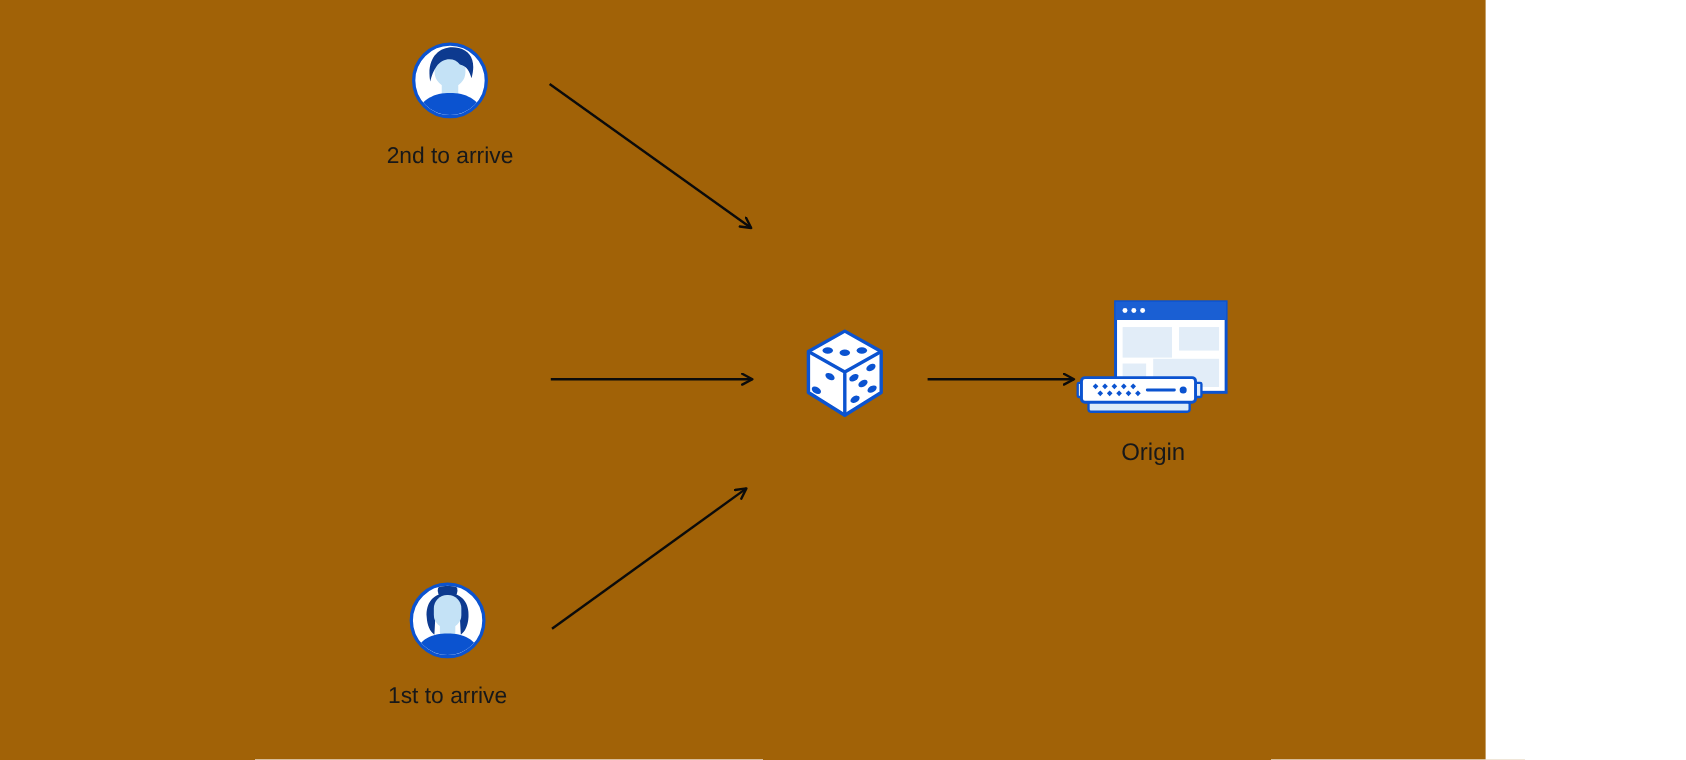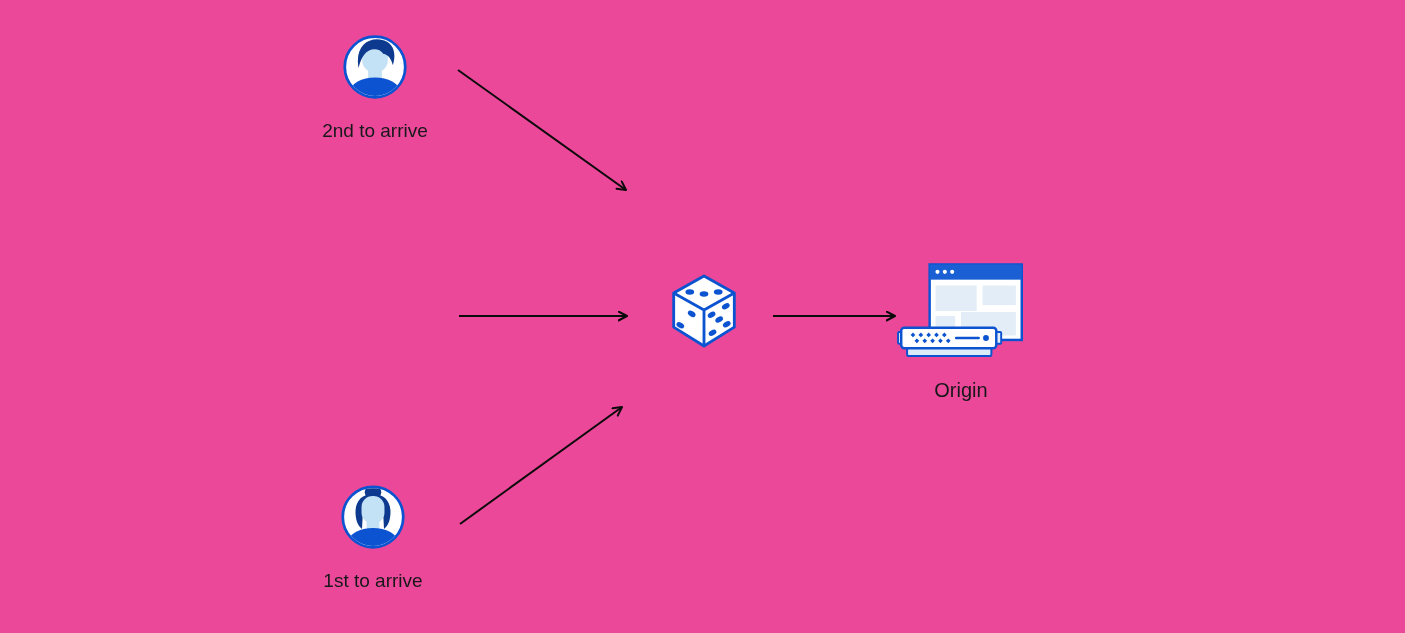--- a/index.html
+++ b/index.html
@@ -1,17 +1,17 @@
 <!DOCTYPE html>
 <html><head>
 <meta charset="utf-8">
 <style>
   html,body{margin:0;padding:0;background:#ffffff;}
   .canvas{
-    position:relative;width:1405px;height:633px;background:#ec4899;
+    position:relative;width:1238px;height:633px;background:#a16207;
     font-family:"Liberation Sans",sans-serif;overflow:hidden;
   }
   .arrows{position:absolute;left:0;top:0;width:1405px;height:633px;pointer-events:none;}
   .node{position:absolute;display:flex;flex-direction:column;align-items:center;width:170px;}
   .node .label{margin-top:20px;font-size:19px;line-height:22px;color:#17181a;white-space:nowrap;}
   .node.origin .label{margin-top:18px;font-size:20px;}
   .icon{display:block;line-height:0;}
 </style>
 </head>
 <body>
@@ -88,21 +88,21 @@
           <ellipse cx="46" cy="44" rx="4.4" ry="2.8" transform="rotate(-30 46 44)"></ellipse>
           <ellipse cx="61" cy="35" rx="4.4" ry="2.8" transform="rotate(-30 61 35)"></ellipse>
           <ellipse cx="54" cy="49" rx="4.4" ry="2.8" transform="rotate(-30 54 49)"></ellipse>
           <ellipse cx="47" cy="63" rx="4.4" ry="2.8" transform="rotate(-30 47 63)"></ellipse>
           <ellipse cx="62" cy="54" rx="4.4" ry="2.8" transform="rotate(-30 62 54)"></ellipse>
         </g>
       </svg>
     </span>
   </div>
 
-  <div class="node origin" style="left:876px;top:263px;">
+  <div class="node origin" style="left:876px;top:250px;">
     <span class="icon">
       <svg width="130" height="98" viewBox="0 0 130 100">
 
         <rect x="33" y="1.5" width="94" height="77" fill="#ffffff" stroke="#0b53d0" stroke-width="2.5"></rect>
         <rect x="33" y="1.5" width="94" height="15.5" fill="#1a5fd3"></rect>
         <circle cx="41" cy="9" r="2.1" fill="#ffffff"></circle>
         <circle cx="48.5" cy="9" r="2.1" fill="#ffffff"></circle>
         <circle cx="56" cy="9" r="2.1" fill="#ffffff"></circle>
         <g fill="#e2edf8">
           <rect x="39" y="23" width="42" height="26"></rect>

